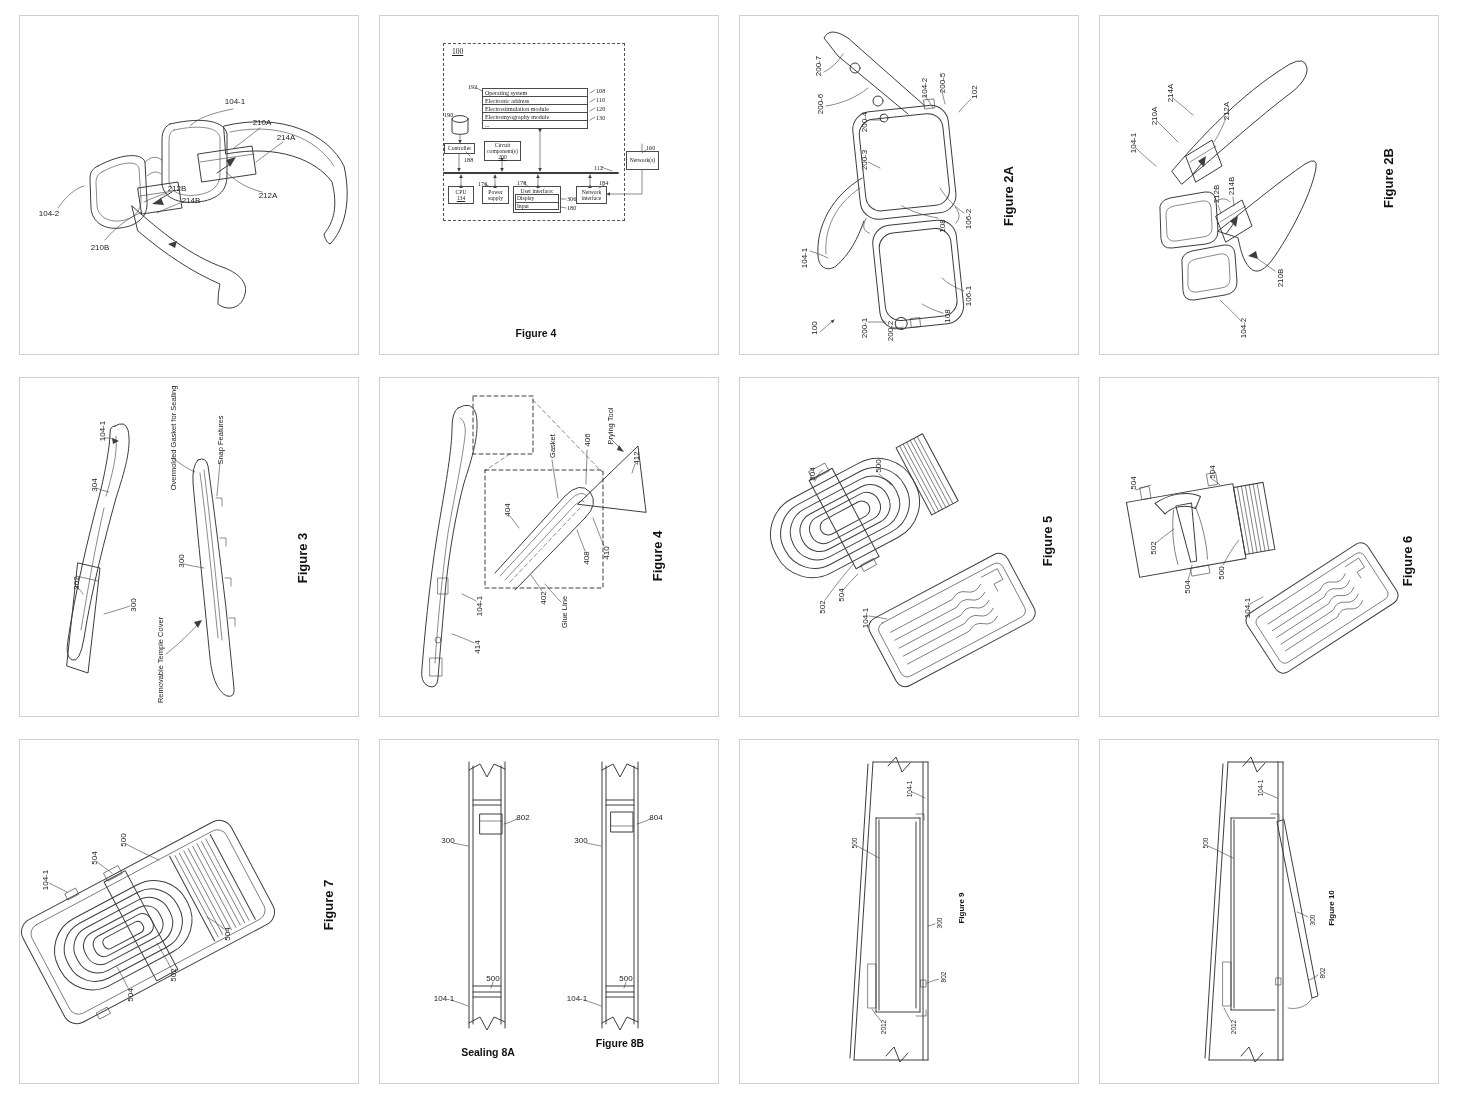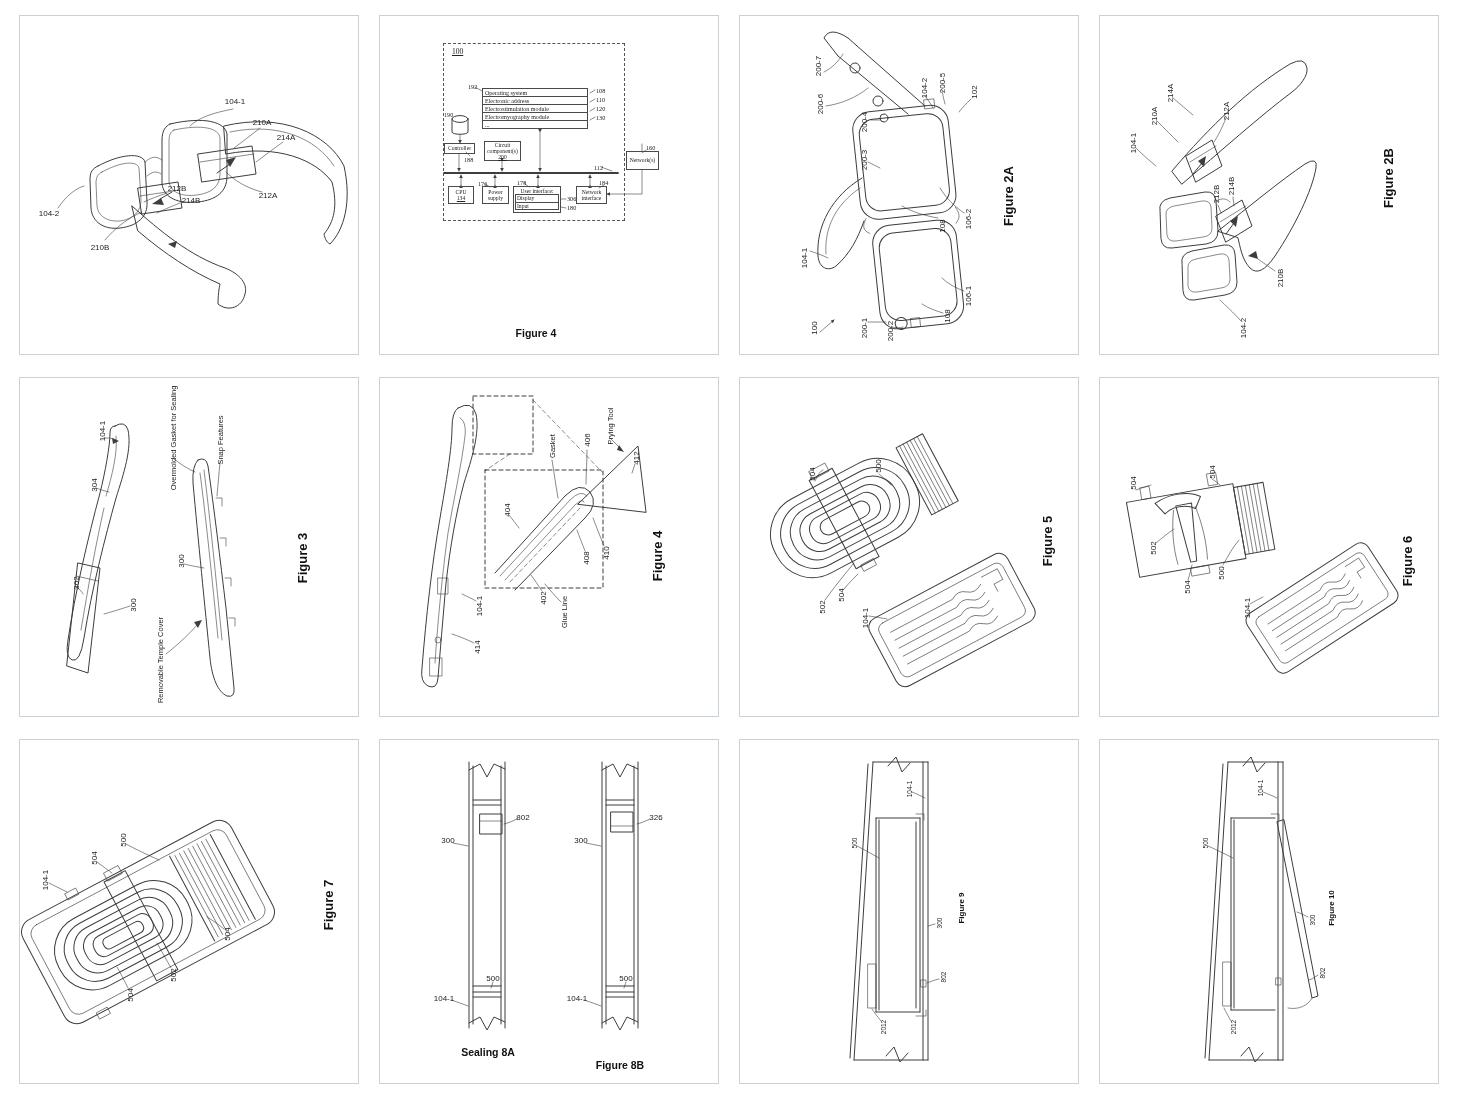--- a/index.html
+++ b/index.html
@@ -491,25 +491,25 @@
         <path class="thin" d="M270,79 C266,81 261,83 257,84"></path>
         <path class="thin" d="M246,242 L244,248"></path>
         <path class="thin" d="M204,260 C210,262 216,264 221,266"></path>
       </g>
     </svg>
     <span class="hl" style="left:68px;top:100px">300</span>
     <span class="hl" style="left:143px;top:77px">802</span>
     <span class="hl" style="left:113px;top:238px">500</span>
     <span class="hl" style="left:64px;top:258px">104-1</span>
     <span class="hl" style="left:201px;top:100px">300</span>
-    <span class="hl" style="left:276px;top:77px">326</span>
+    <span class="hl" style="left:276px;top:77px">804</span>
     <span class="hl" style="left:246px;top:238px">500</span>
     <span class="hl" style="left:197px;top:258px">104-1</span>
     <span class="cap-h" style="left:108px;top:312px">Sealing 8A</span>
-    <span class="cap-h" style="left:240px;top:325px">Figure 8B</span>
+    <span class="cap-h" style="left:240px;top:303px">Figure 8B</span>
   </div>
 
   <div class="panel">
     <svg width="338" height="345" viewBox="0 0 338 345">
       <path d="M133,22 L188,22 M114,320 L188,320"></path>
       <path d="M183,22 V320 M188,22 V320"></path>
       <path d="M133,22 L114,320 M128,24 L110,318"></path>
       <path d="M148,26 l8,-9 l6,15 l8,-9"></path>
       <path d="M146,316 l8,-9 l6,15 l8,-9"></path>
 

